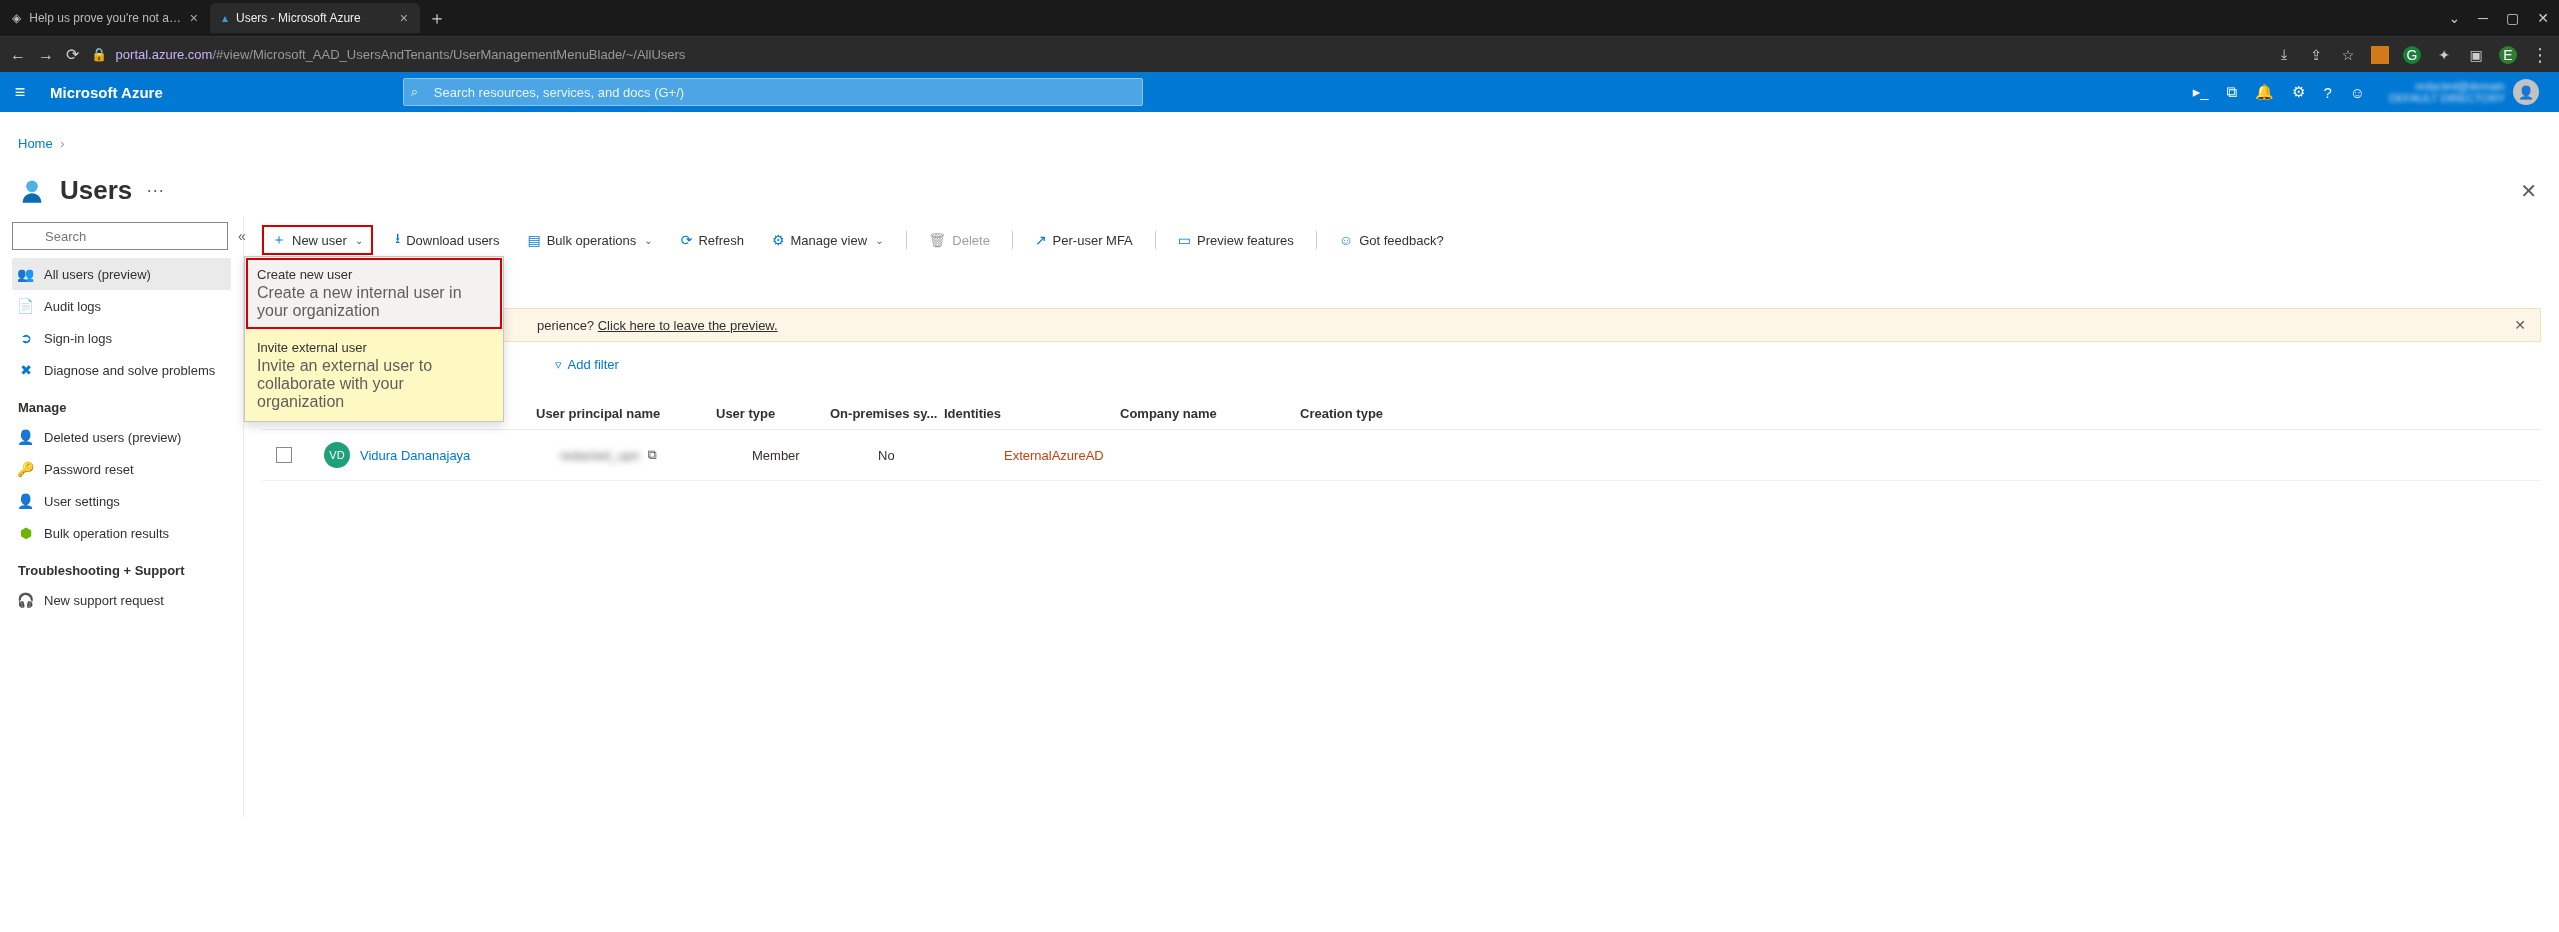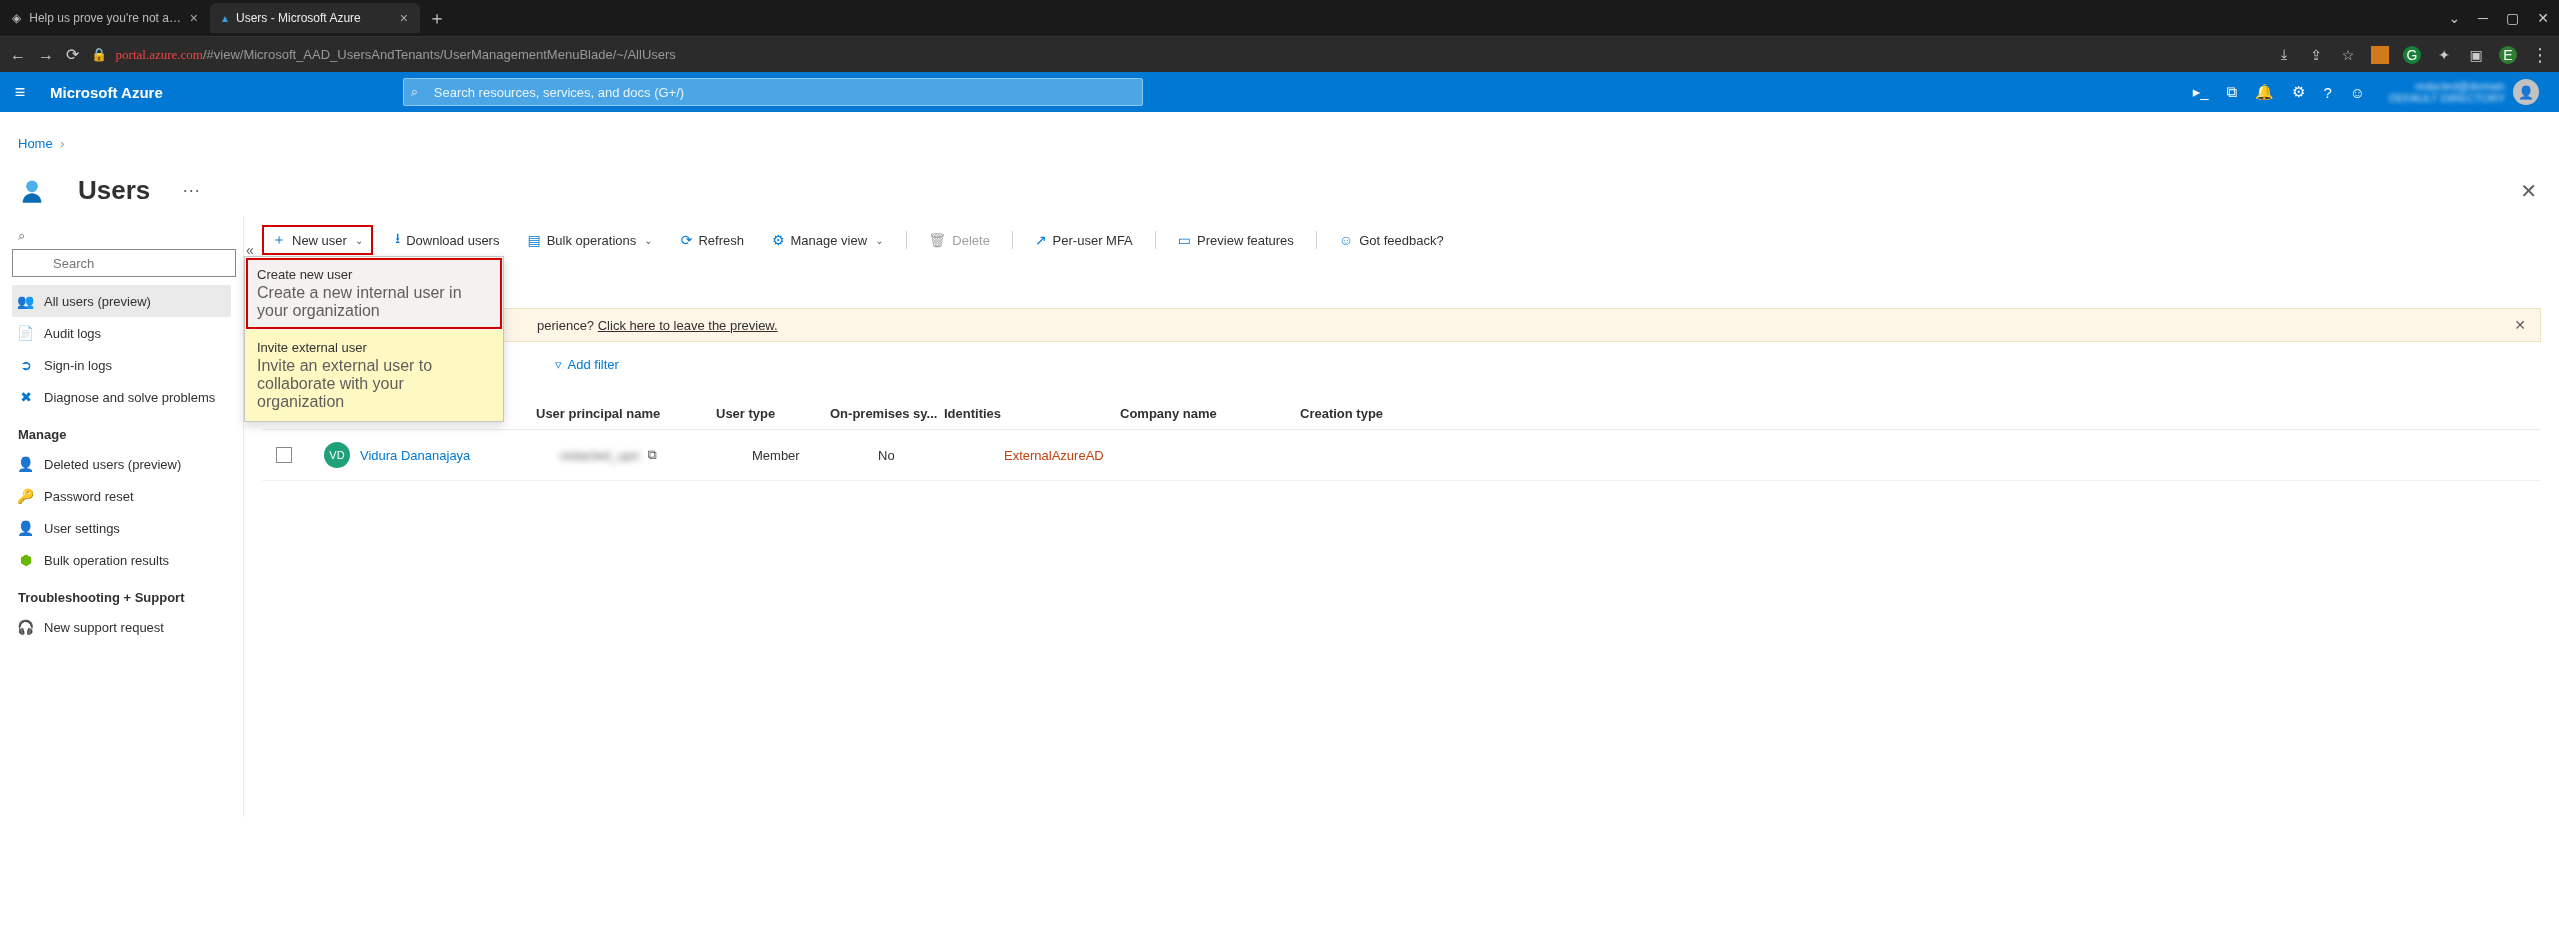--- a/index.html
+++ b/index.html
@@ -10,21 +10,21 @@
 .tab-bar { display: flex; align-items: center; height: 36px; }
 .tab { display: flex; align-items: center; gap: 8px; padding: 0 12px; height: 30px; width: 210px; color: #bbb; font-size: 12px; border-radius: 6px 6px 0 0; position: relative; }
 .tab.active { background: #2b2b2b; color: #eee; }
 .tab .tab-title { flex: 1; overflow: hidden; text-overflow: ellipsis; white-space: nowrap; }
 .tab .tab-close { color: #aaa; font-size: 14px; cursor: pointer; }
 .tab-add { margin-left: 8px; color: #ccc; font-size: 18px; cursor: pointer; }
 .addr-bar { display: flex; align-items: center; gap: 12px; height: 36px; padding: 0 10px; background: #2b2b2b; border-top: 1px solid #333; }
 .nav-btn { color: #ccc; font-size: 16px; cursor: pointer; }
 .url-field { flex: 1; display: flex; align-items: center; gap: 8px; color: #ccc; font-size: 13px; }
 .url-field .secure { color: #aaa; }
-.url-text { color: #ef4444; font-family: Liberation Serif, serif; }
+.url-text { color: #c4b5fd; }
 .url-path { color: #999; }
 .ext-icons { display: flex; gap: 14px; align-items: center; }
 .ext-icon { width: 18px; height: 18px; color: #ccc; font-size: 14px; display: flex; align-items: center; justify-content: center; }
 .ext-icon.round { border-radius: 50%; }
 .ext-icon.green { background: #188038; color: #fff; }
 .ext-icon.orange { background: #d27a1a; }
 .dots-v { color: #ccc; font-size: 18px; }
 
 
 .azure-top { background: #0078d4; height: 40px; display: flex; align-items: center; color: #fff; padding: 0 8px; gap: 10px; }
@@ -39,31 +39,31 @@
 .acct { display: flex; align-items: center; gap: 8px; margin-left: 6px; }
 .acct-text { filter: blur(2px); color: #cfe6f7; font-size: 11px; line-height: 1.1; text-align: right; }
 .acct-avatar { width: 26px; height: 26px; border-radius: 50%; background: #c2c2c2; display: flex; align-items: center; justify-content: center; font-size: 13px; color: #555; }
 
 
 .breadcrumb-row { padding: 24px 18px; font-size: 13px; color: #0078d4; }
 .breadcrumb-row a { color: #0078d4; text-decoration: none; cursor: pointer; }
 .chev { color: #999; margin: 0 4px; }
 
 
-.title-row { display: flex; align-items: center; padding: 0 18px 10px; gap: 32px; }
+.title-row { display: flex; align-items: center; padding: 0 18px 10px; gap: 14px; }
 .title-icon { width: 28px; height: 28px; }
 .title-text { font-size: 26px; font-weight: 600; color: #323130; }
 .title-dots { font-size: 18px; color: #605e5c; cursor: pointer; }
 .title-close { margin-left: auto; font-size: 20px; color: #605e5c; cursor: pointer; padding-right: 4px; }
 
 
 .layout { display: flex; }
 .sidebar { width: 244px; padding: 6px 12px; border-right: 1px solid #edebe9; }
 .side-search-row { display: flex; align-items: center; gap: 10px; margin-bottom: 8px;}
-.side-search { flex: 1; height: 28px; border: 1px solid #8a8886; padding: 0 6px 0 40px; font-size: 13px; background: #fff; position: relative; margin-top: 27px; }
+.side-search { flex: 1; height: 28px; border: 1px solid #8a8886; padding: 0 6px 0 32px; font-size: 13px; background: #fff; position: relative; }
 .side-search-wrap { position: relative; flex: 1;}
 .side-search-icon { position: absolute; left: 6px; top: 6px; color: #605e5c; font-size: 13px; }
 .collapse-icon { color: #605e5c; font-size: 14px; cursor: pointer; }
 .side-item { display: flex; align-items: center; gap: 10px; height: 32px; padding: 0 6px; cursor: pointer; font-size: 13px; color: #323130; border-radius: 2px; }
 .side-item.active { background: #eaeaea; }
 .side-item .ic { width: 16px; height: 16px; display: flex; align-items: center; justify-content: center; font-size: 14px; }
 .side-section { font-weight: 600; font-size: 13px; padding: 14px 6px 6px; color: #323130; }
 
 
 .ic-blue { color: #0078d4; }

